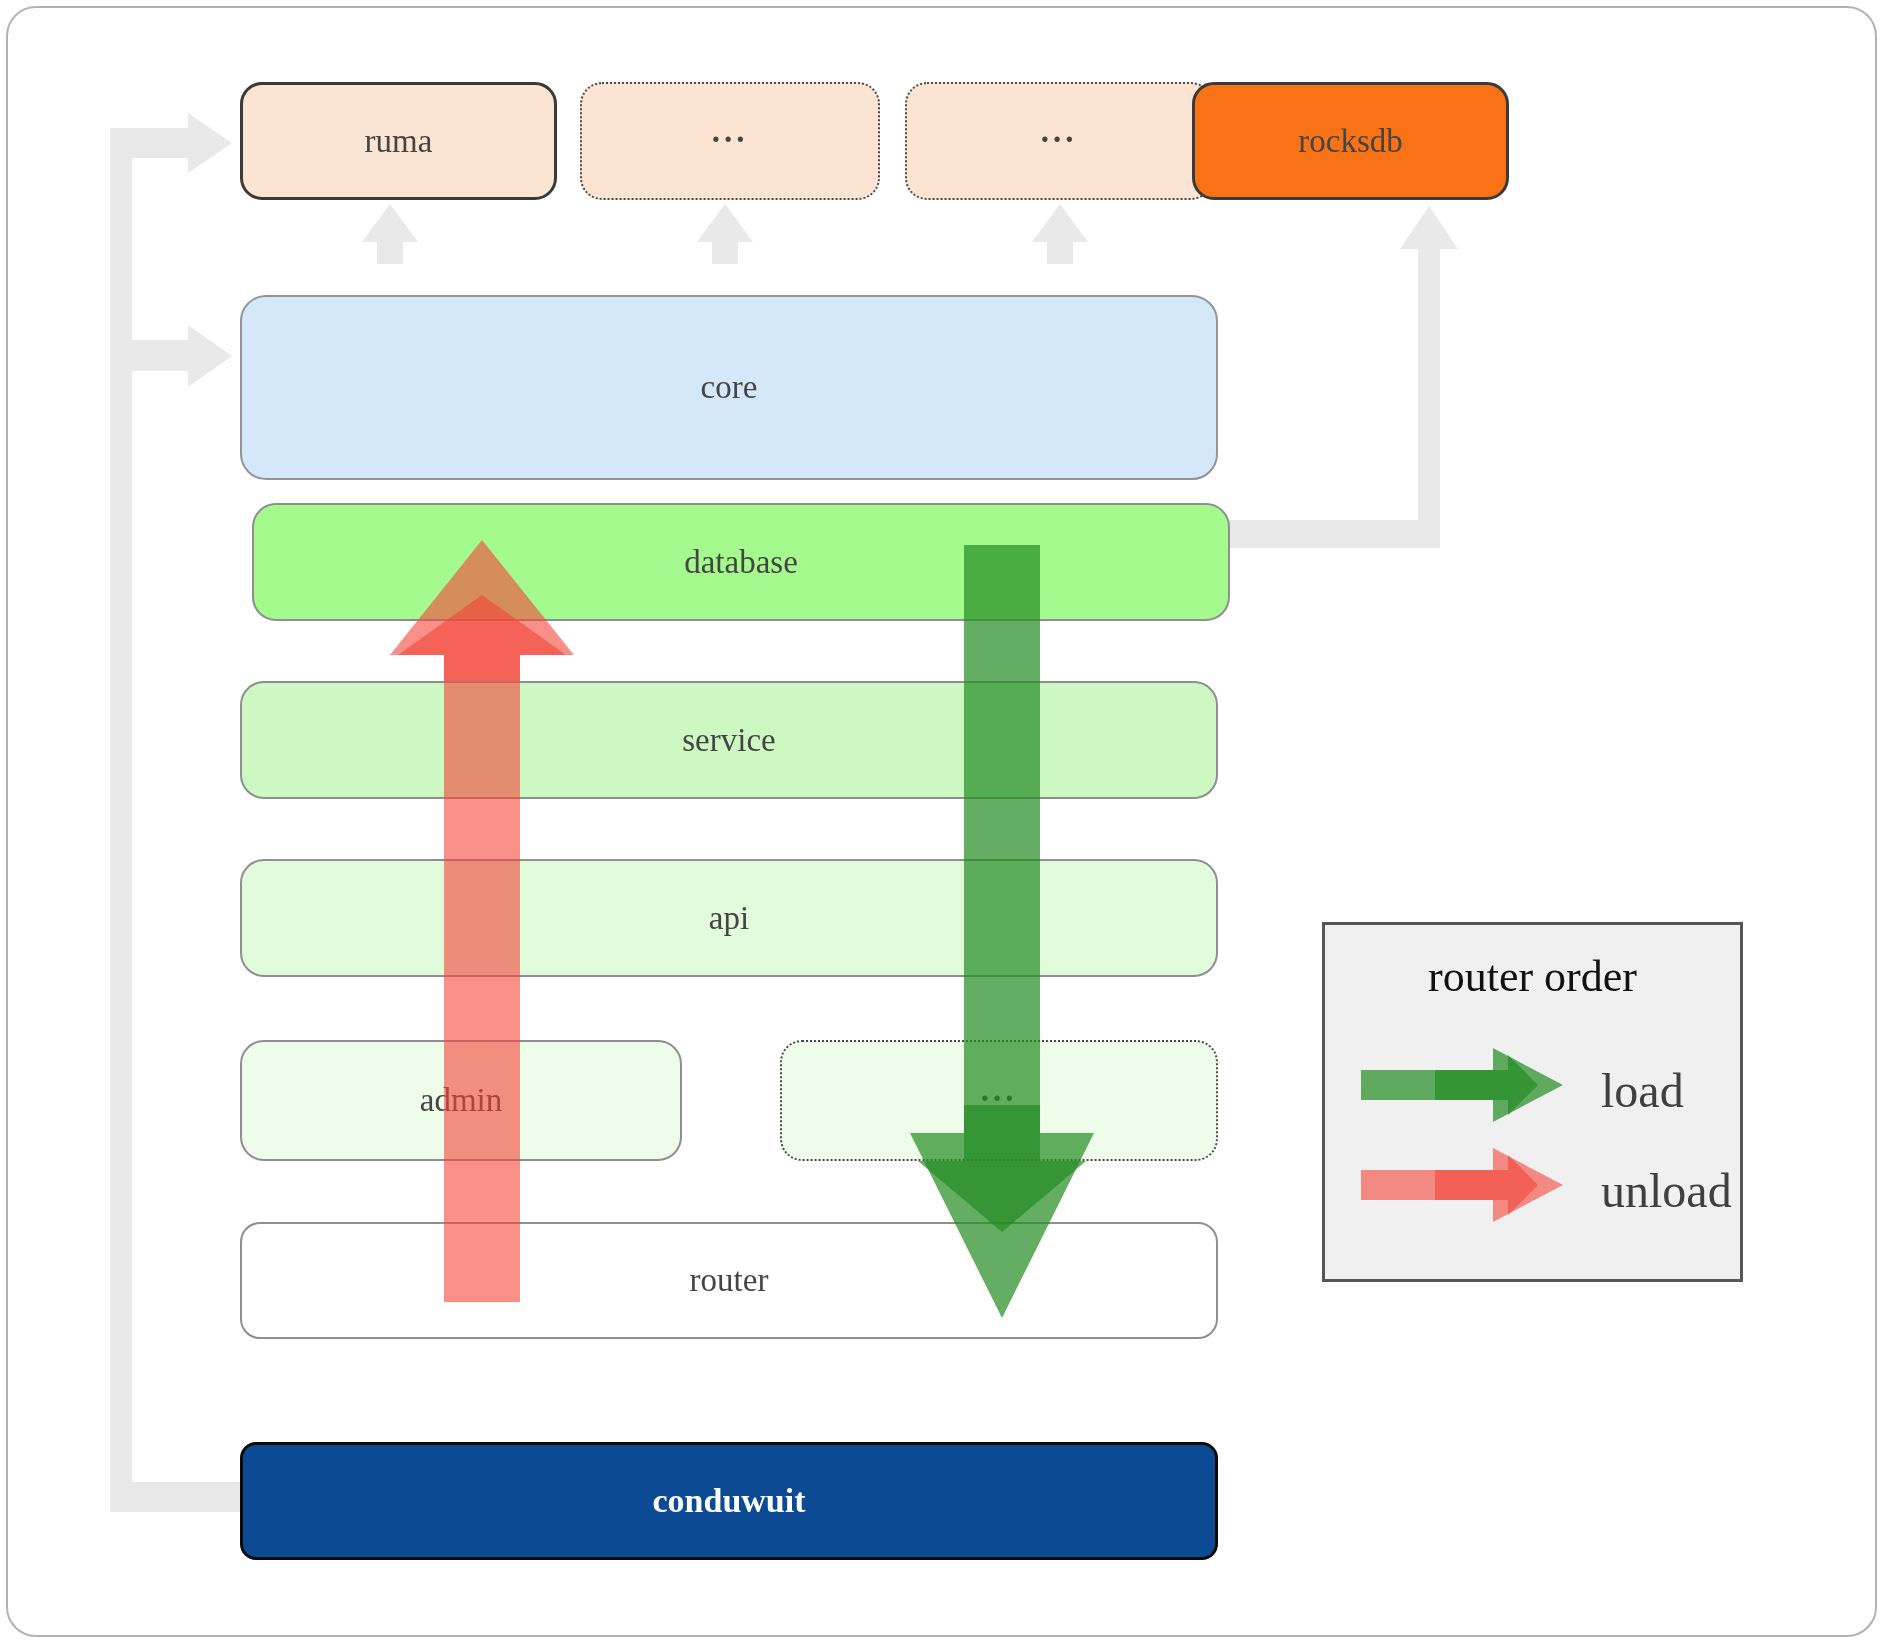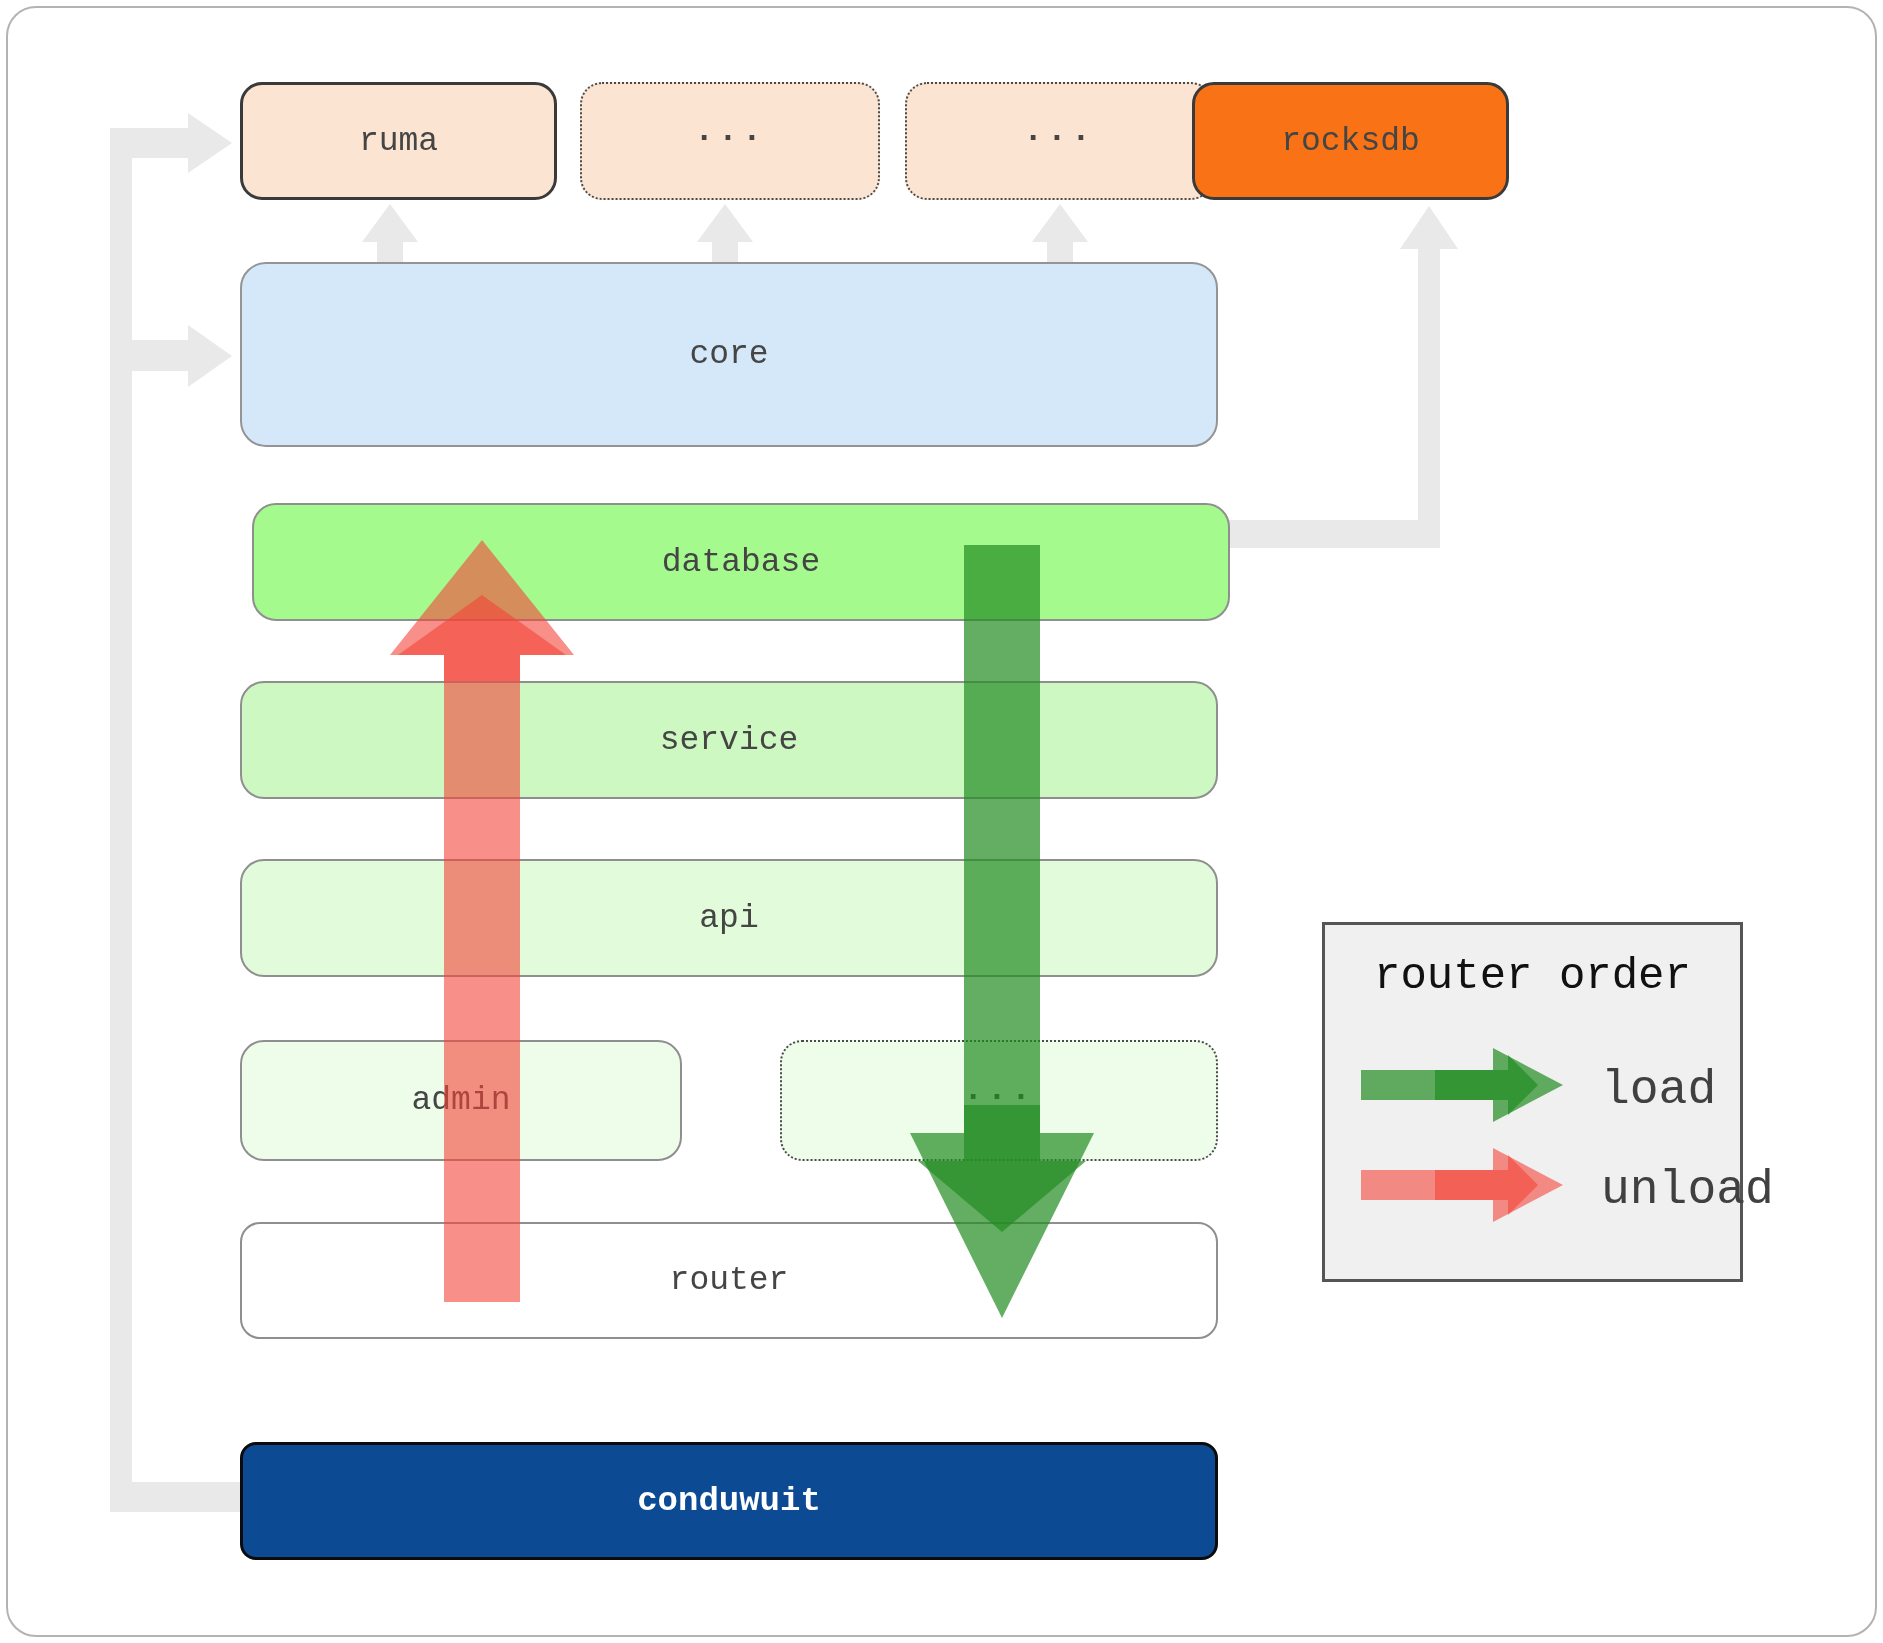--- a/index.html
+++ b/index.html
@@ -1,36 +1,36 @@
 <!DOCTYPE html>
 <html><head>
 <meta charset="utf-8">
 <style>
   html,body{margin:0;padding:0;background:#ffffff;}
   #stage{
     position:relative;width:1883px;height:1643px;overflow:hidden;
-    font-family:Liberation Mono, monospace;
+    font-family:Liberation Serif, serif;
     background:#ffffff;
   }
   #frame{
     position:absolute;left:6px;top:6px;width:1867px;height:1627px;
     border:2px solid #b3b3b3;border-radius:30px;background:#ffffff;
   }
   svg.overlay{position:absolute;left:0;top:0;width:1883px;height:1643px;}
   #connector-layer{z-index:1;}
   #arrow-layer{z-index:3;pointer-events:none;}
   .box{
     position:absolute;box-sizing:border-box;z-index:2;
     display:flex;align-items:center;justify-content:center;
     border-radius:24px;font-size:33px;color:#454545;
     border:2px solid #8f8f8f;
   }
   .box.dep{border:3px solid #3a3a3a;border-radius:22px;}
   .box.dotted{border:2px dotted #4a4a4a;border-radius:22px;}
-  .box.thin{border:2px solid #949494;}
+  .box.thin{border:2px solid #949494;margin-top:33px;}
   .box.dark{
     border:3px solid #0b0b0b;border-radius:16px;
     color:#ffffff;font-weight:600;font-size:34px;
   }
   .dots span{font-weight:700;letter-spacing:4px;transform:translateY(-10px);display:inline-block;}
   #legend{
     position:absolute;left:1322px;top:922px;width:421px;height:360px;
     box-sizing:border-box;border:3px solid #555555;z-index:4;
   }
   #legend-title{

